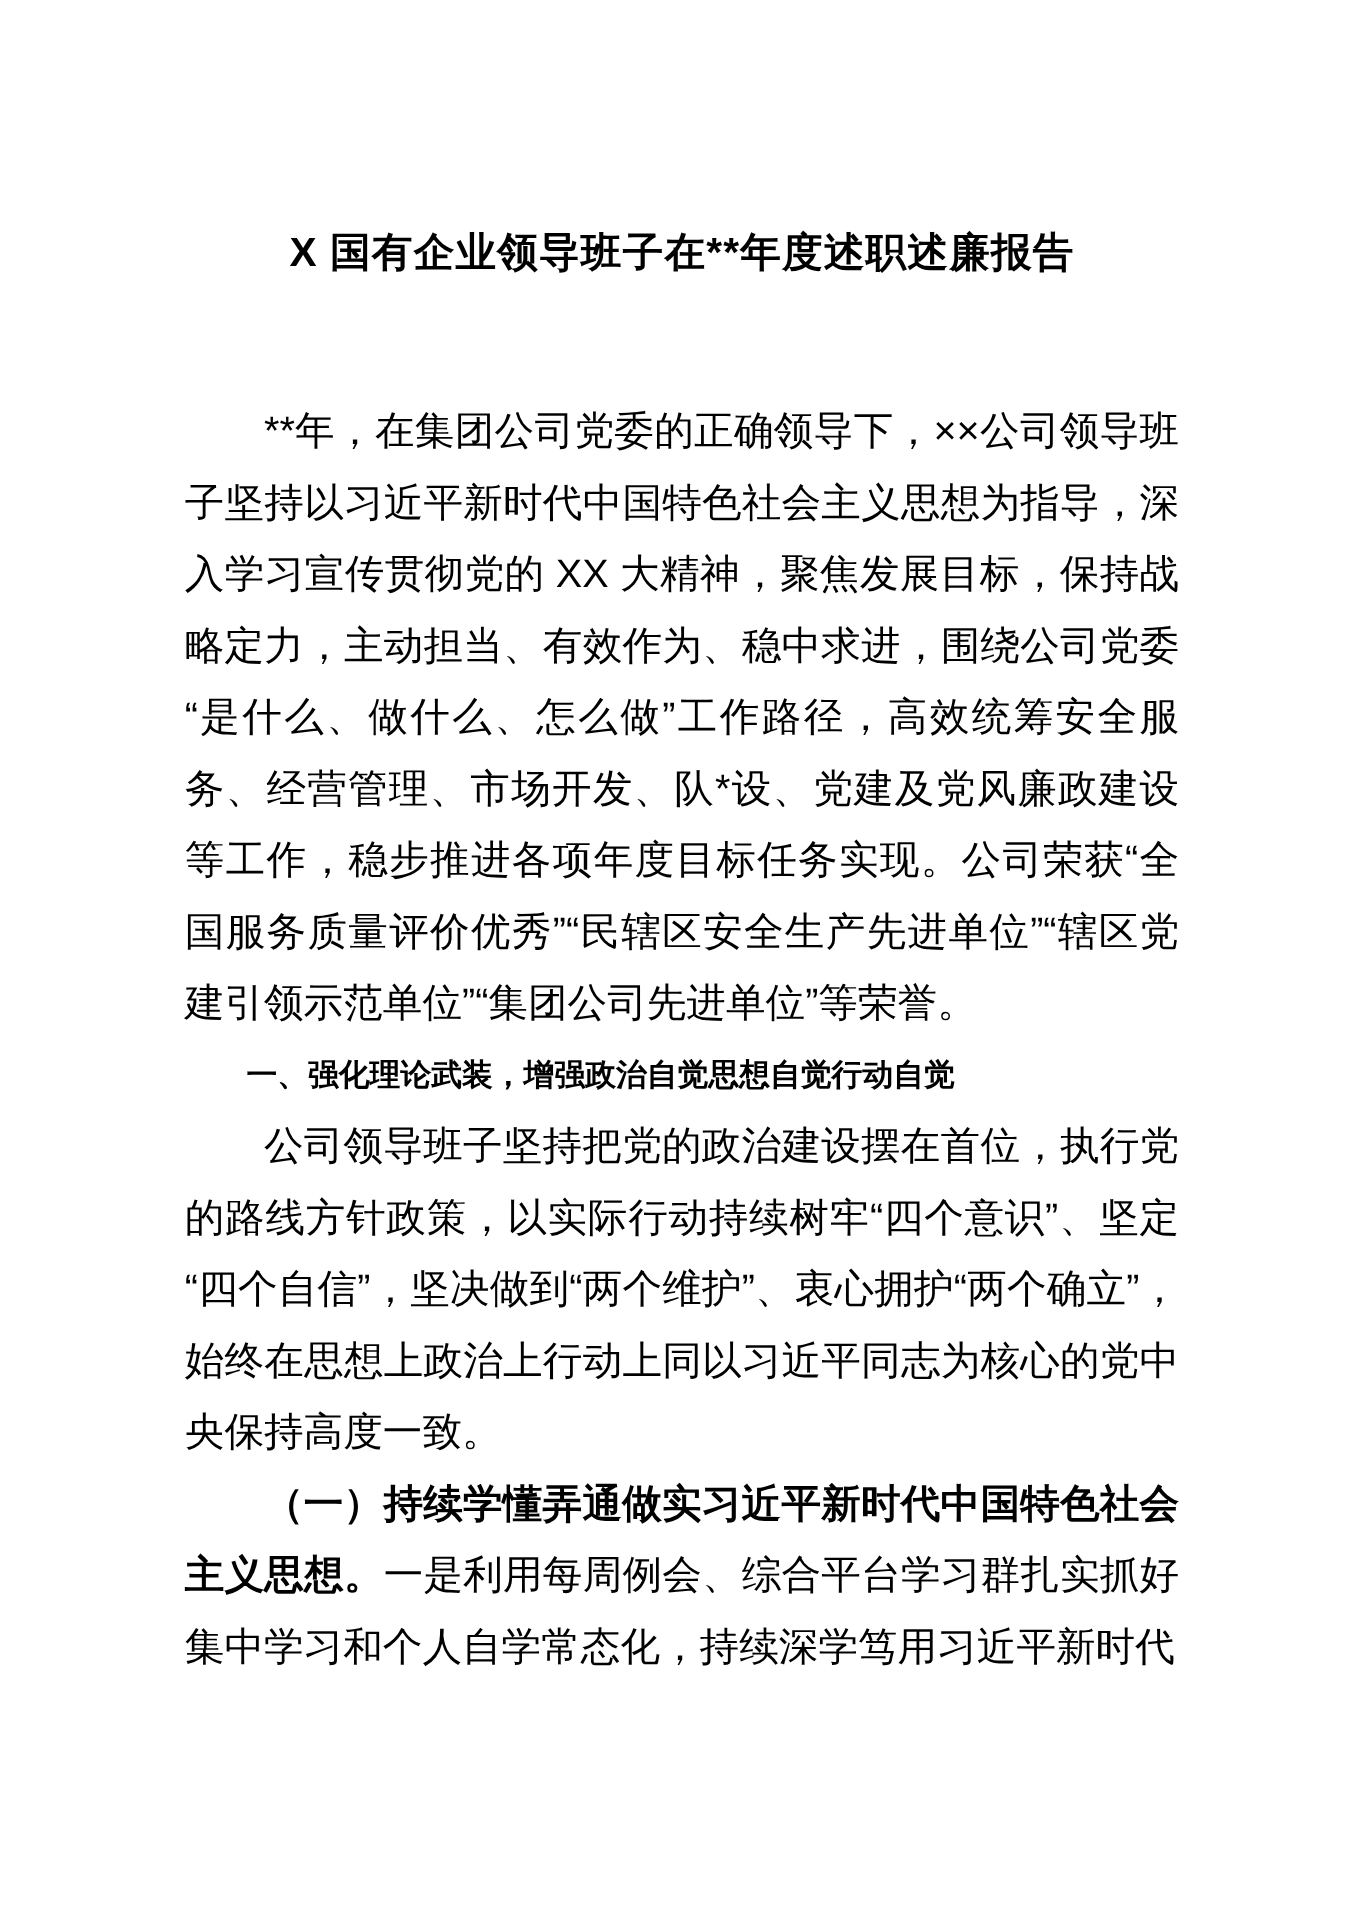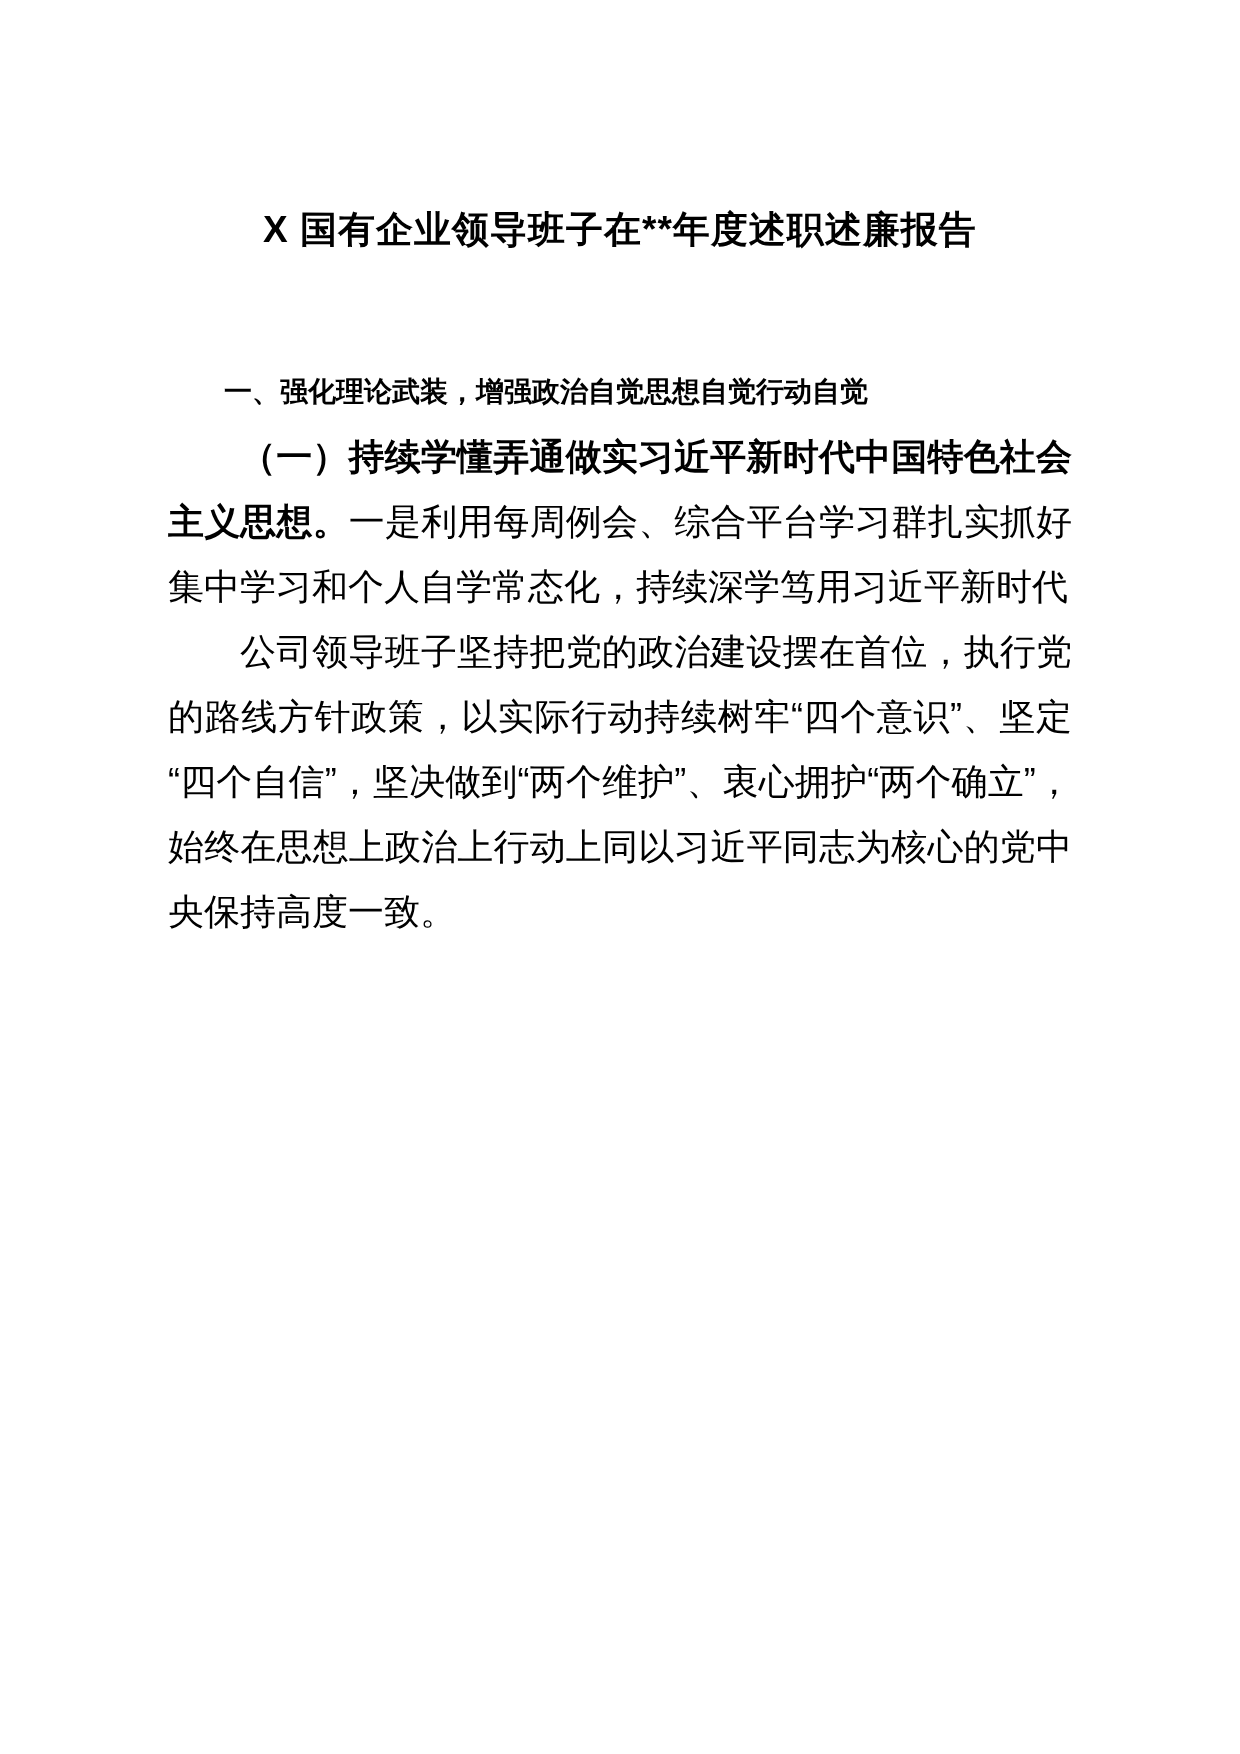--- a/index.html
+++ b/index.html
@@ -50,20 +50,21 @@
     font-weight: 700;
   }
 </style>
 </head>
 <body>
 
 <div class="page">
   <h1 class="doc-title">X 国有企业领导班子在**年度述职述廉报告</h1>
 
   <div class="doc-body">
+    <p class="para">**年，在集团公司党委的正确领导下，××公司领导班子坚持以习近平新时代中国特色社会主义思想为指导，深入学习宣传贯彻党的 XX 大精神，聚焦发展目标，保持战略定力，主动担当、有效作为、稳中求进，围绕公司党委“是什么、做什么、怎么做”工作路径，高效统筹安全服务、经营管理、市场开发、队*设、党建及党风廉政建设等工作，稳步推进各项年度目标任务实现。公司荣获“全国服务质量评价优秀”“民辖区安全生产先进单位”“辖区党建引领示范单位”“集团公司先进单位”等荣誉。</p>
 
     <h2 class="heading">一、强化理论武装，增强政治自觉思想自觉行动自觉</h2>
 
+    <p class="para">公司领导班子坚持把党的政治建设摆在首位，执行党的路线方针政策，以实际行动持续树牢“四个意识”、坚定“四个自信”，坚决做到“两个维护”、衷心拥护“两个确立”，始终在思想上政治上行动上同以习近平同志为核心的党中央保持高度一致。</p>
+
     <p class="para"><span class="lead-bold">（一）持续学懂弄通做实习近平新时代中国特色社会主义思想。</span><span>一是利用每周例会、综合平台学习群扎实抓好集中学习和个人自学常态化，持续深学笃用习近平新时代</span></p>
-
-    <p class="para">公司领导班子坚持把党的政治建设摆在首位，执行党的路线方针政策，以实际行动持续树牢“四个意识”、坚定“四个自信”，坚决做到“两个维护”、衷心拥护“两个确立”，始终在思想上政治上行动上同以习近平同志为核心的党中央保持高度一致。</p>
   </div>
 </div>
 
 </body></html>

